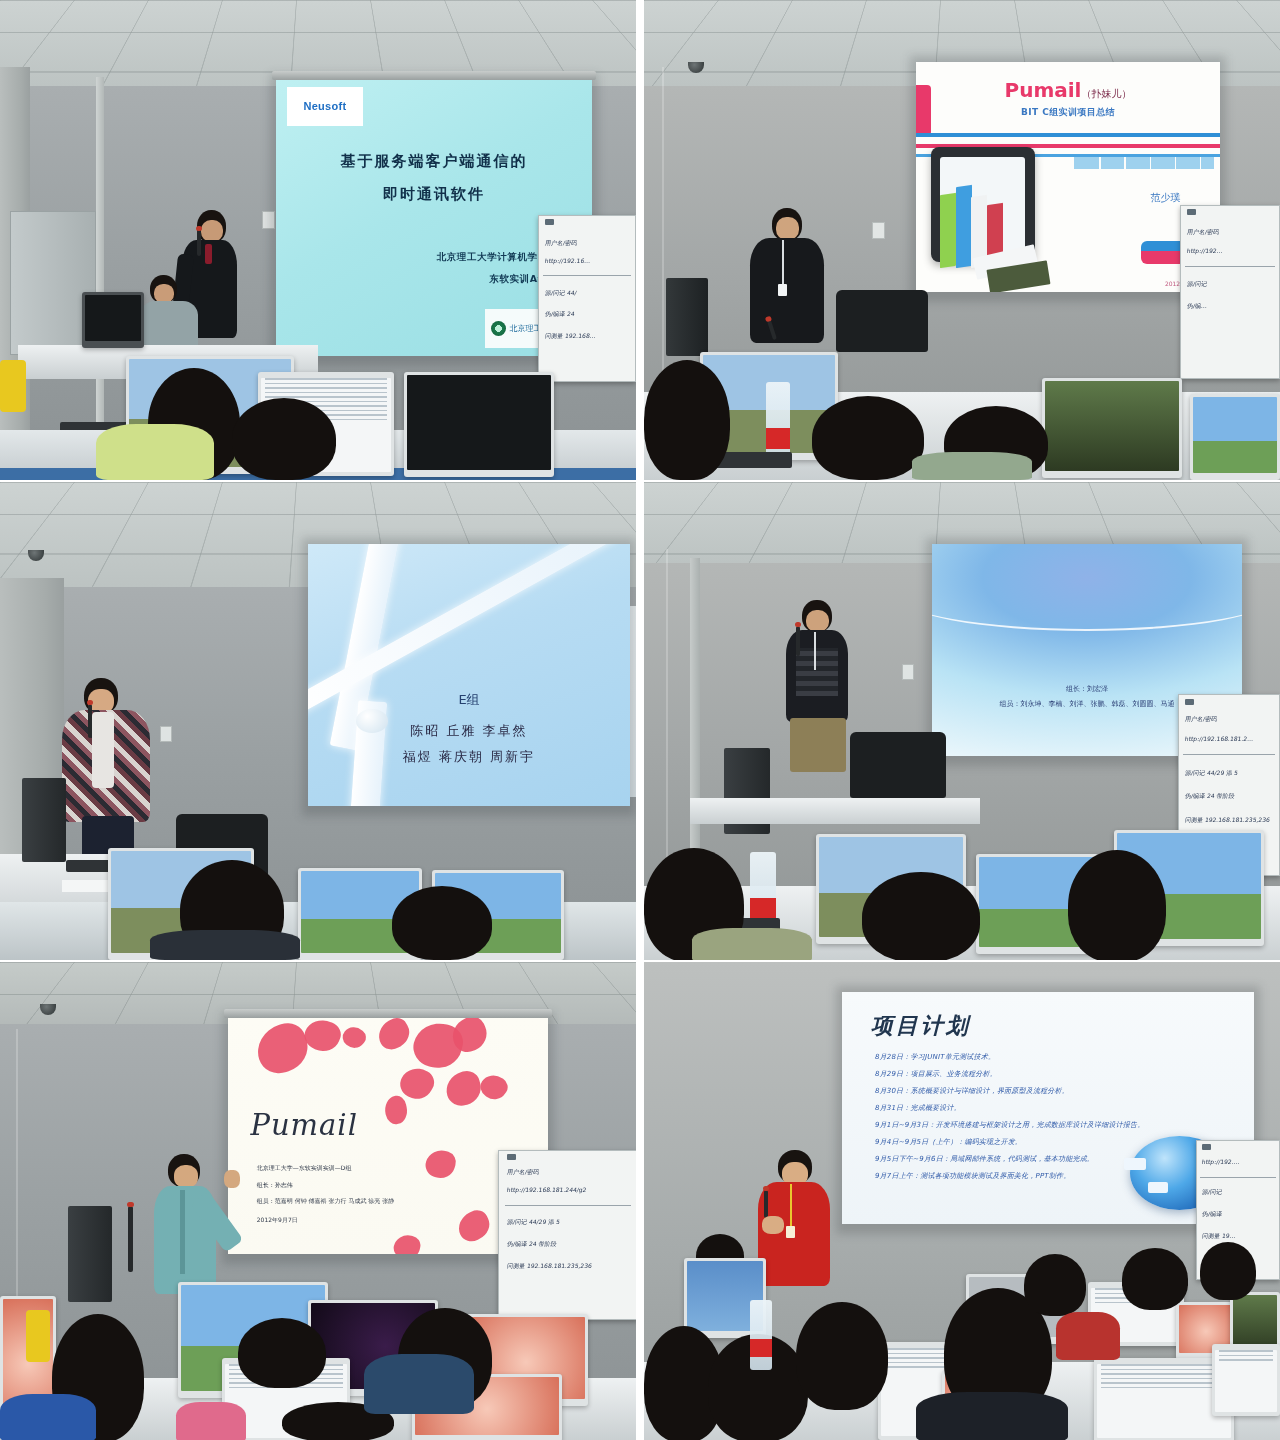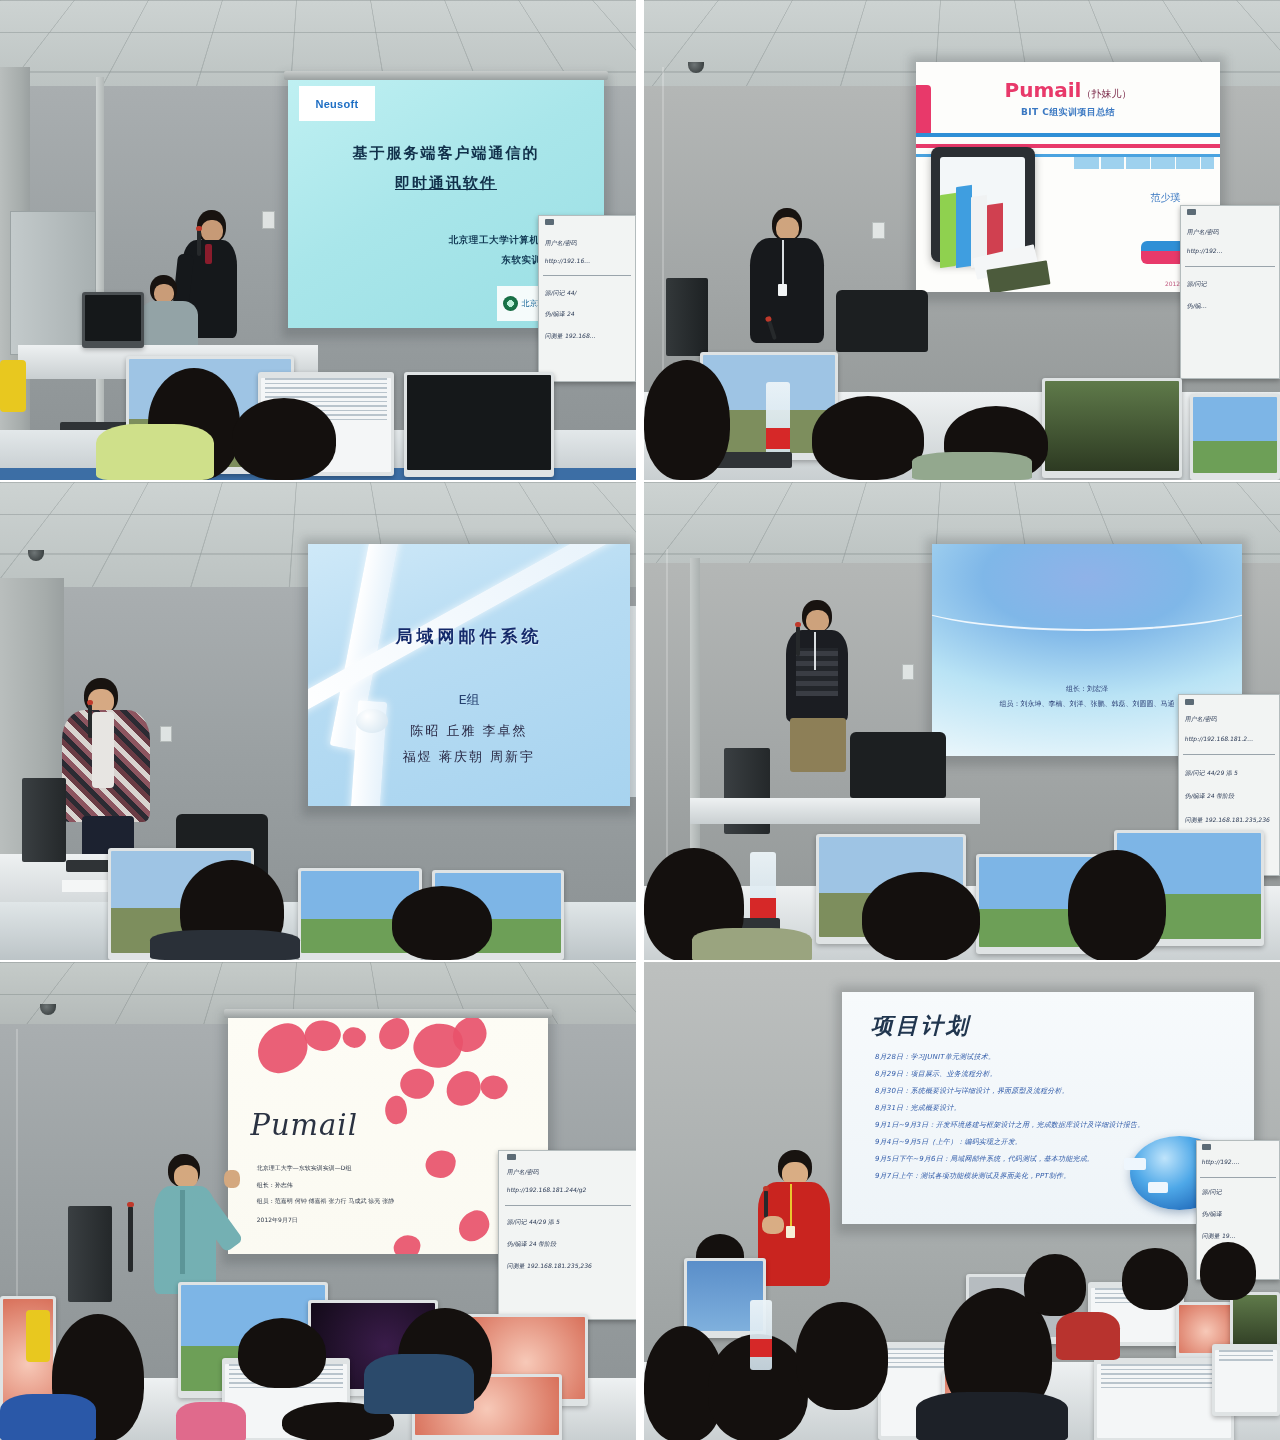--- a/index.html
+++ b/index.html
@@ -35,21 +35,21 @@
   .scr-bar{position:absolute;left:-4px;right:-4px;top:-9px;height:9px;
     background:linear-gradient(#c8cccb,#9aa0a0);border-radius:2px;}
 
   
   .s1{background:linear-gradient(150deg,#bff0f2 0%,#a9e6ea 45%,#9adfe4 100%);}
   .s1 .neusoft{position:absolute;left:3.5%;top:2.5%;width:24%;height:14%;
     background:#ffffff;display:flex;align-items:center;justify-content:center;}
   .s1 .neusoft span{color:#1f6fc4;font-weight:bold;font-size:11px;letter-spacing:.3px;}
   .s1 .t1,.s1 .t2{position:absolute;left:0;right:0;text-align:center;color:#11304a;
     font-family:"DejaVu Sans",sans-serif;font-weight:bold;font-size:15px;letter-spacing:2px;}
-  .s1 .t1{top:26%;} .s1 .t2{top:38%;text-decoration:underline;}
+  .s1 .t1{top:26%;} .s1 .t2{top:38%;}
   .s1 .org1,.s1 .org2{position:absolute;right:14%;color:#123a55;font-size:9.5px;
     font-family:"DejaVu Sans",sans-serif;font-weight:bold;letter-spacing:.6px;}
   .s1 .org1{top:62%;} .s1 .org2{top:70%;}
   .s1 .bitlogo{position:absolute;right:4%;bottom:3%;width:30%;height:14%;background:#f5fbfb;
     display:flex;align-items:center;gap:4px;padding-left:6px;box-sizing:border-box;}
   .s1 .bitmark{width:15px;height:15px;border-radius:50%;
     background:radial-gradient(circle,#bdf0da 30%,#1c7a4c 32%,#0f5d39 100%);flex:none;}
   .s1 .bittxt{color:#1d6a9c;font-size:8px;font-family:"DejaVu Sans",sans-serif;}
 
   
@@ -186,21 +186,21 @@
       <div class="ceiling">
           <div class="ceilgrid"></div>
         </div>
       <div class="wall"></div>
       <div class="pillar" style="left:0;top:14%;bottom:0;width:30px"></div>
       <div class="cabinet" style="left:10px;top:44%;width:84px;bottom:26%"></div>
       <div class="doorframe" style="left:96px;top:16%;width:8px;bottom:0"></div>
       <div style="position:absolute;left:262px;top:44%;width:11px;height:16px;background:#dfe3e2;border:1px solid #b2b8b7"></div>
     </div>
 
-    <div class="screenwrap" style="left:288px;top:80px;width:316px;height:248px">
+    <div class="screenwrap" style="left:276px;top:80px;width:316px;height:276px">
       <div class="scr-shadow"></div>
       <div class="scr-bar"></div>
       <div class="slide s1">
         <div class="neusoft">
           <span>Neusoft</span>
         </div>
         <div class="t1">基于服务端客户端通信的</div>
         <div class="t2">即时通讯软件</div>
         <div class="org1">北京理工大学计算机学院</div>
         <div class="org2">东软实训A组</div>
@@ -365,21 +365,20 @@
       <div style="position:absolute;left:160px;top:244px;width:10px;height:14px;background:#dee3e2;border:1px solid #b3b9b8"></div>
     </div>
 
     <div class="screenwrap" style="left:308px;top:552px;width:322px;height:262px;top:62px">
       <div class="scr-shadow"></div>
       <div class="slide s3">
         <div class="blade bl2"></div>
         <div class="blade bl3"></div>
         <div class="blade bl1"></div>
         <div class="hub"></div>
-        <div class="ttl">局域网邮件系统</div>
         <div class="grp">E组</div>
         <div class="n1">陈昭  丘雅  李卓然</div>
         <div class="n2">福煜  蒋庆朝  周新宇</div>
       </div>
     </div>
 
     <div class="person" style="left:58px;top:196px;width:96px;height:190px">
       <div class="p-head" style="left:26px;top:0;width:34px;height:36px"></div>
       <div class="p-face" style="left:30px;top:11px;width:26px;height:25px;background:#d6a983"></div>
       <div class="p-body" style="left:4px;top:32px;width:88px;height:112px;

